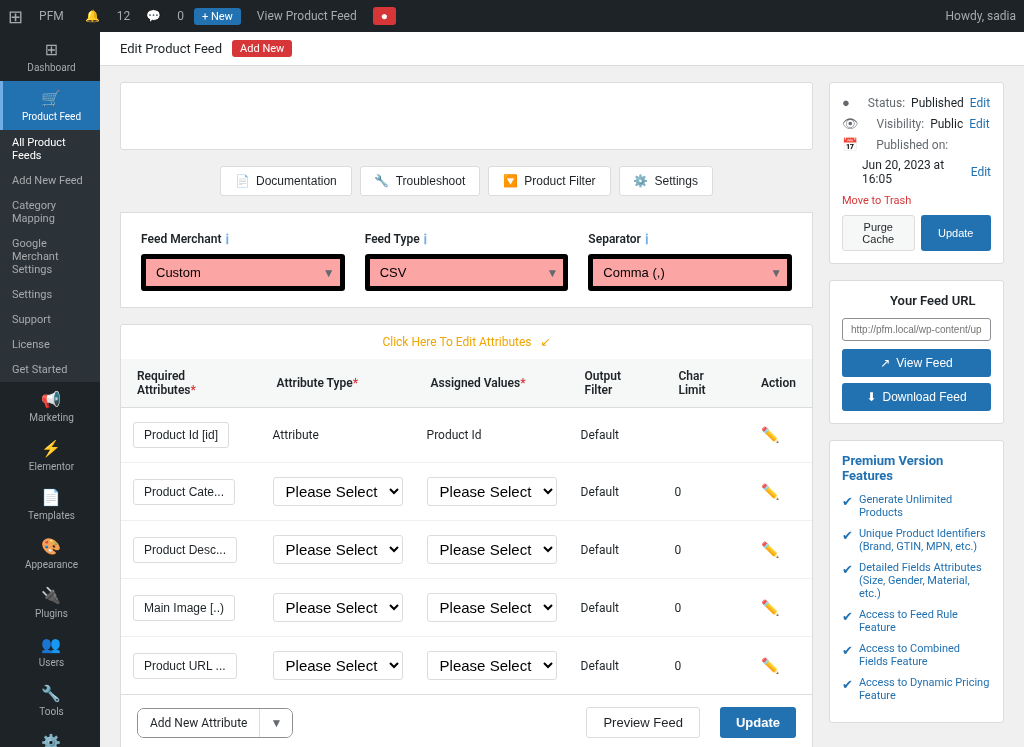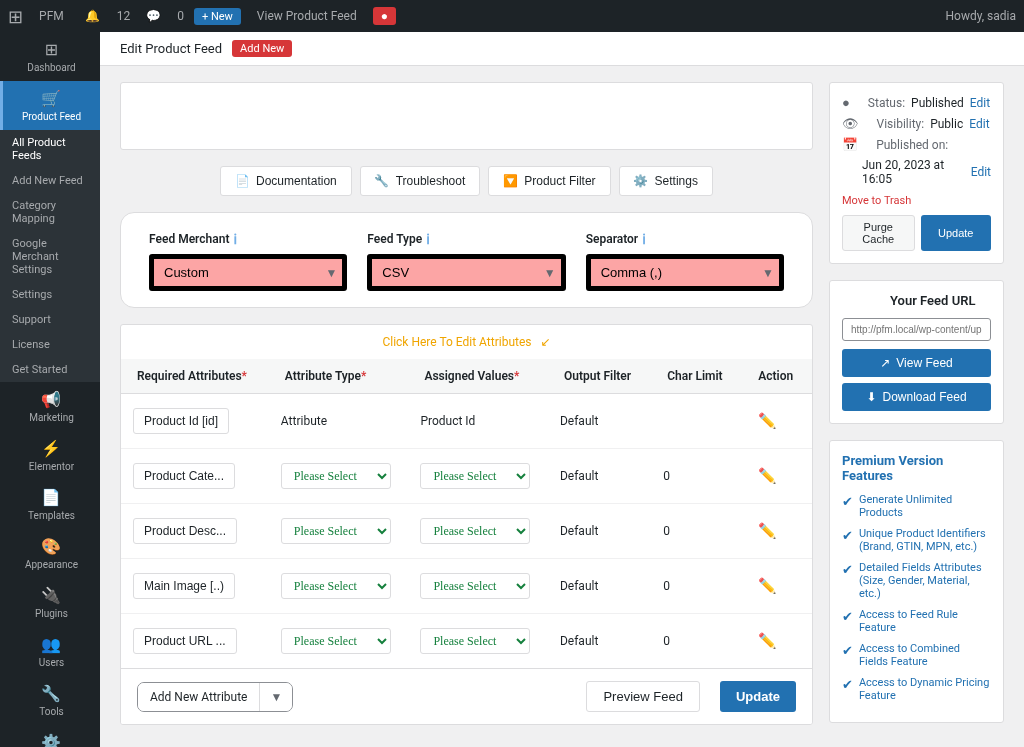--- a/index.html
+++ b/index.html
@@ -125,23 +125,23 @@
       cursor: pointer;
       font-size: 12px;
       color: #1d2327;
     }
     .action-tab .tab-icon { color: #646970; }
 
     
     .feed-config {
       background: #fff;
       border: 1px solid #dcdcde;
-      padding: 16px 28px;
+      padding: 16px 20px;
       margin-bottom: 16px;
-      border-radius: 14px;
+      border-radius: 0;
     }
     .feed-config-row { display: flex; gap: 20px; }
     .feed-config-field { flex: 1; }
     .feed-config-field label { display: flex; align-items: center; gap: 4px; font-size: 12px; font-weight: 600; margin-bottom: 6px; color: #1d2327; }
     .feed-config-field label .help-icon { color: #72aee6; font-size: 14px; cursor: pointer; }
     .select-wrapper { position: relative; }
     .select-wrapper select {
       width: 100%;
       padding: 6px 30px 6px 10px;
       border: 5px solid #000000;
@@ -206,26 +206,25 @@
       font-size: 12px;
       cursor: pointer;
       color: #1d2327;
       white-space: nowrap;
     }
 
     .attr-select {
       padding: 4px 8px;
       border: 1px solid #dcdcde;
       border-radius: 3px;
-      font-size: 12px;
-      background: #fff;
-      color: #15803d;
+      font-size: 15px;
+      background: #fff;
+      color: #000000;
       cursor: pointer;
       min-width: 110px;
-      font-family: Liberation Serif, serif;
     }
 
     .edit-icon-btn {
       background: none;
       border: none;
       cursor: pointer;
       color: #72aee6;
       font-size: 15px;
       padding: 4px;
     }

